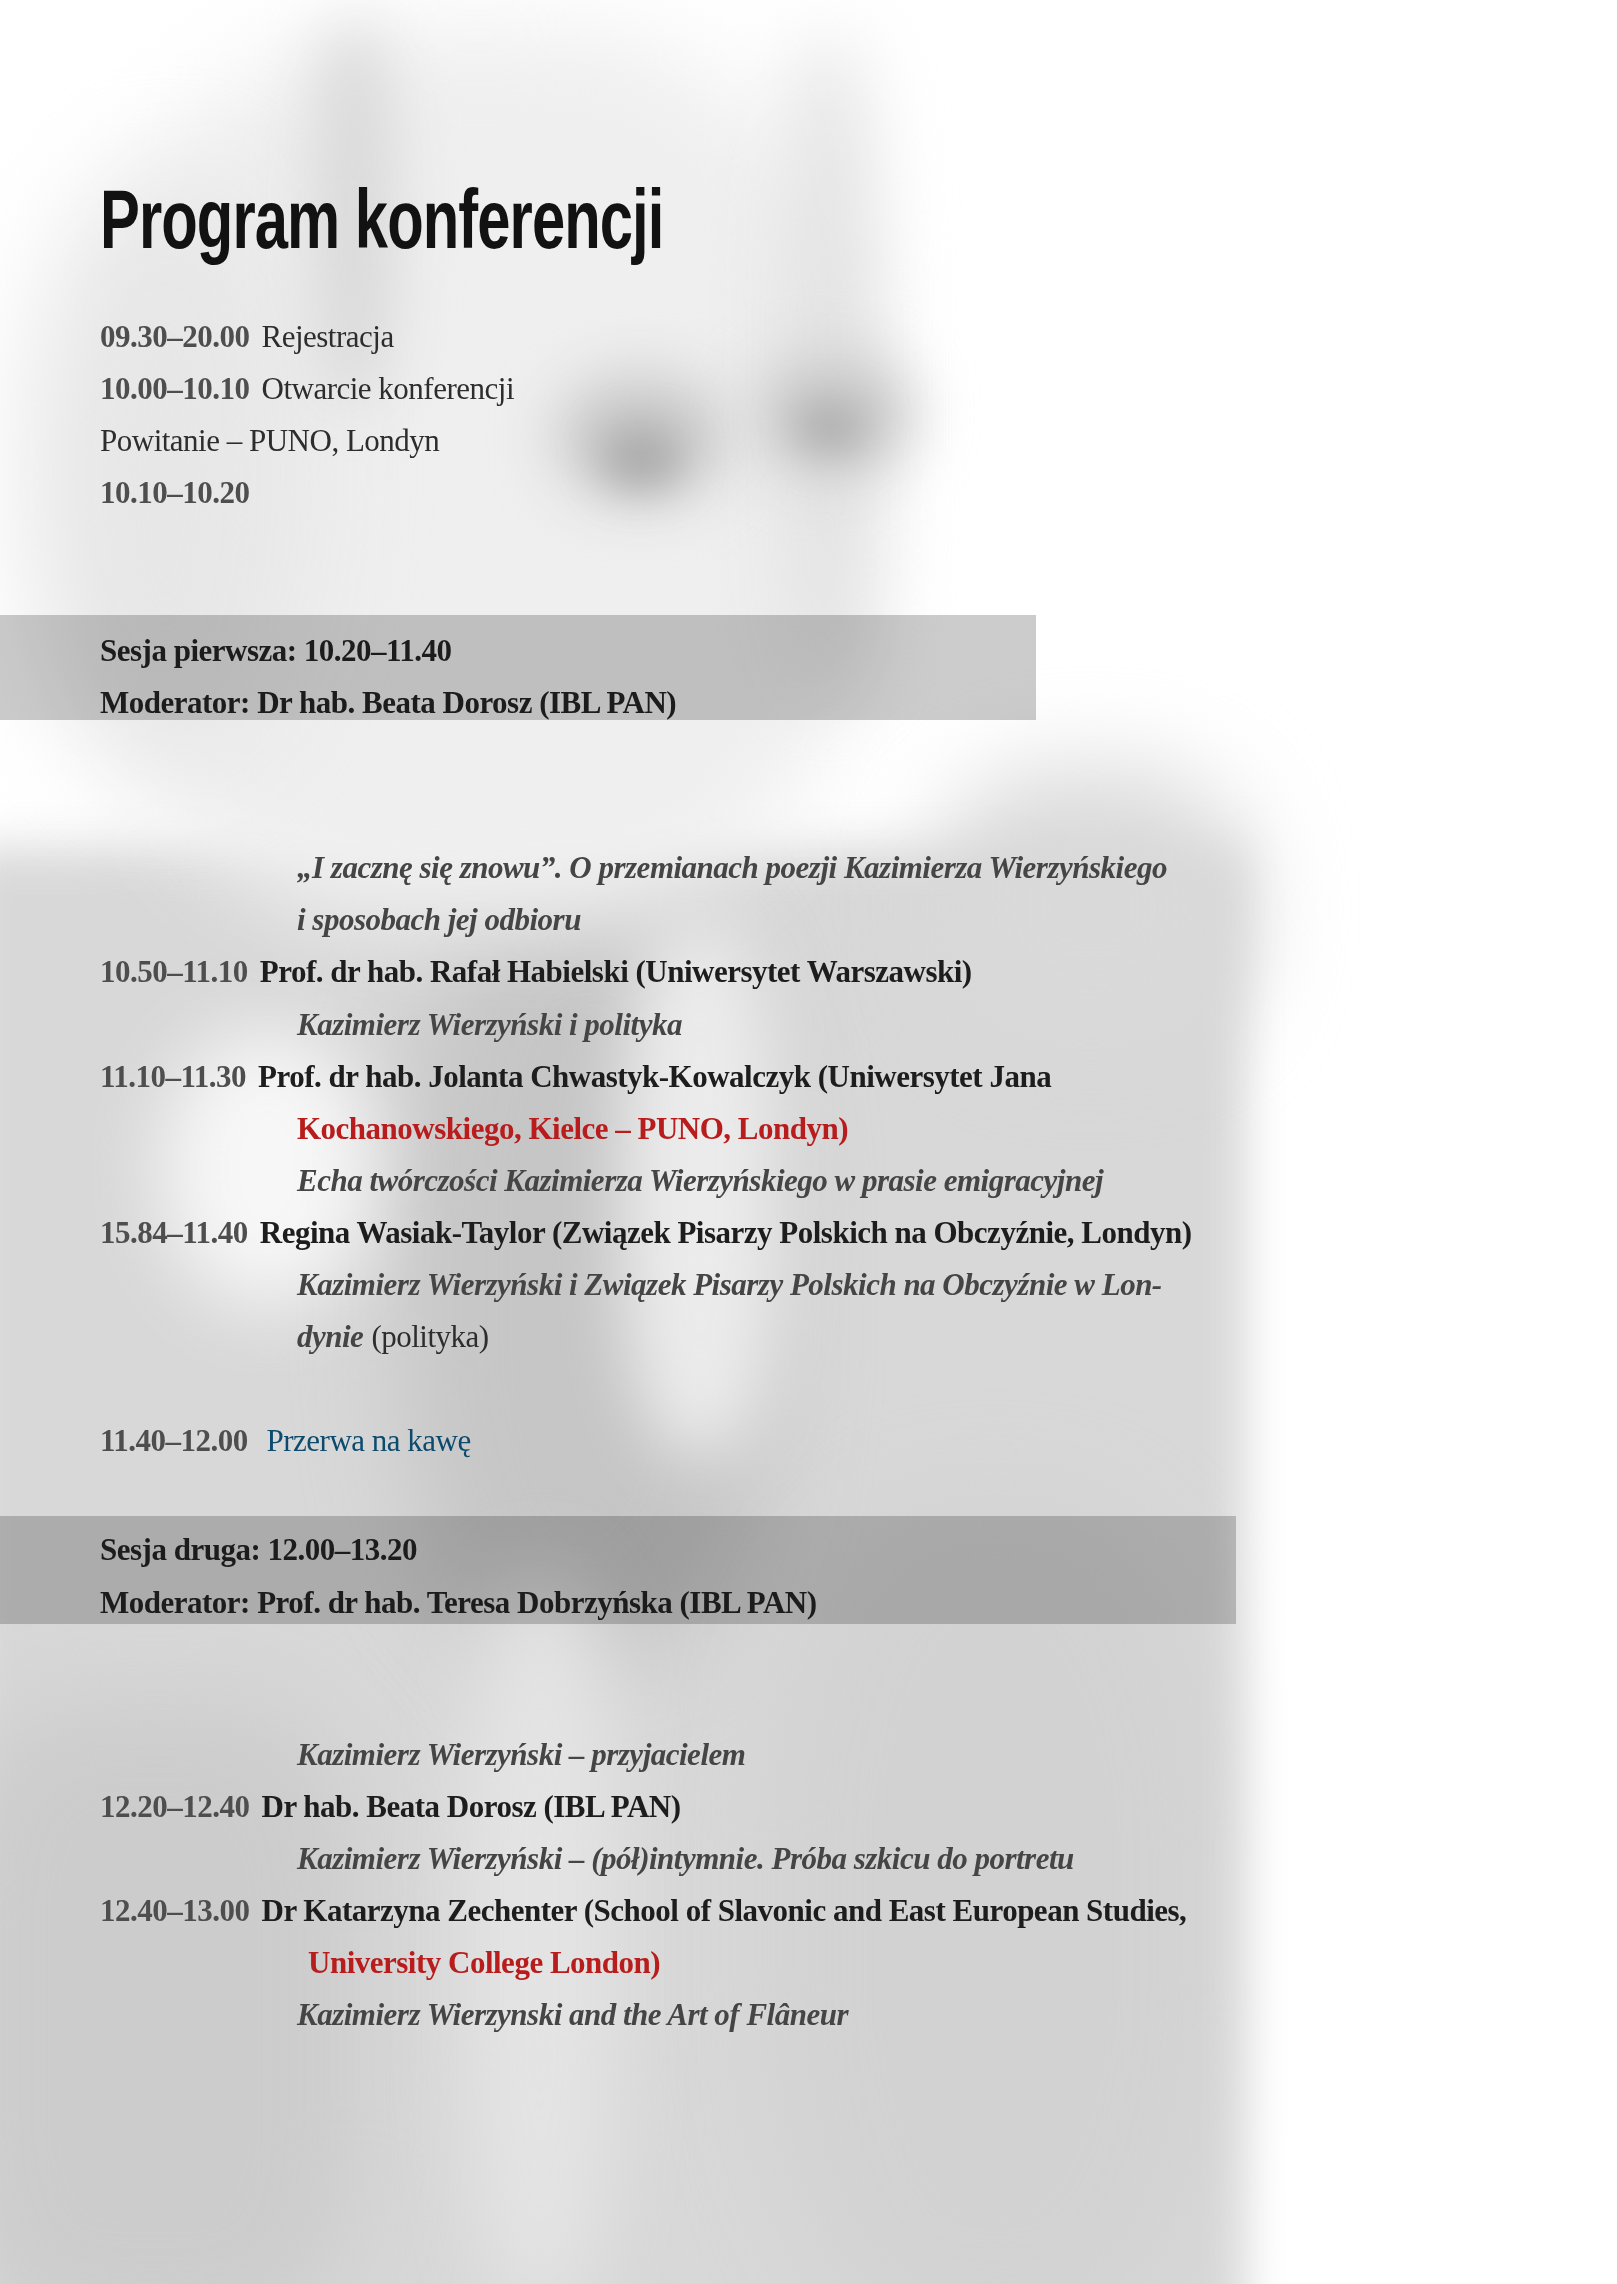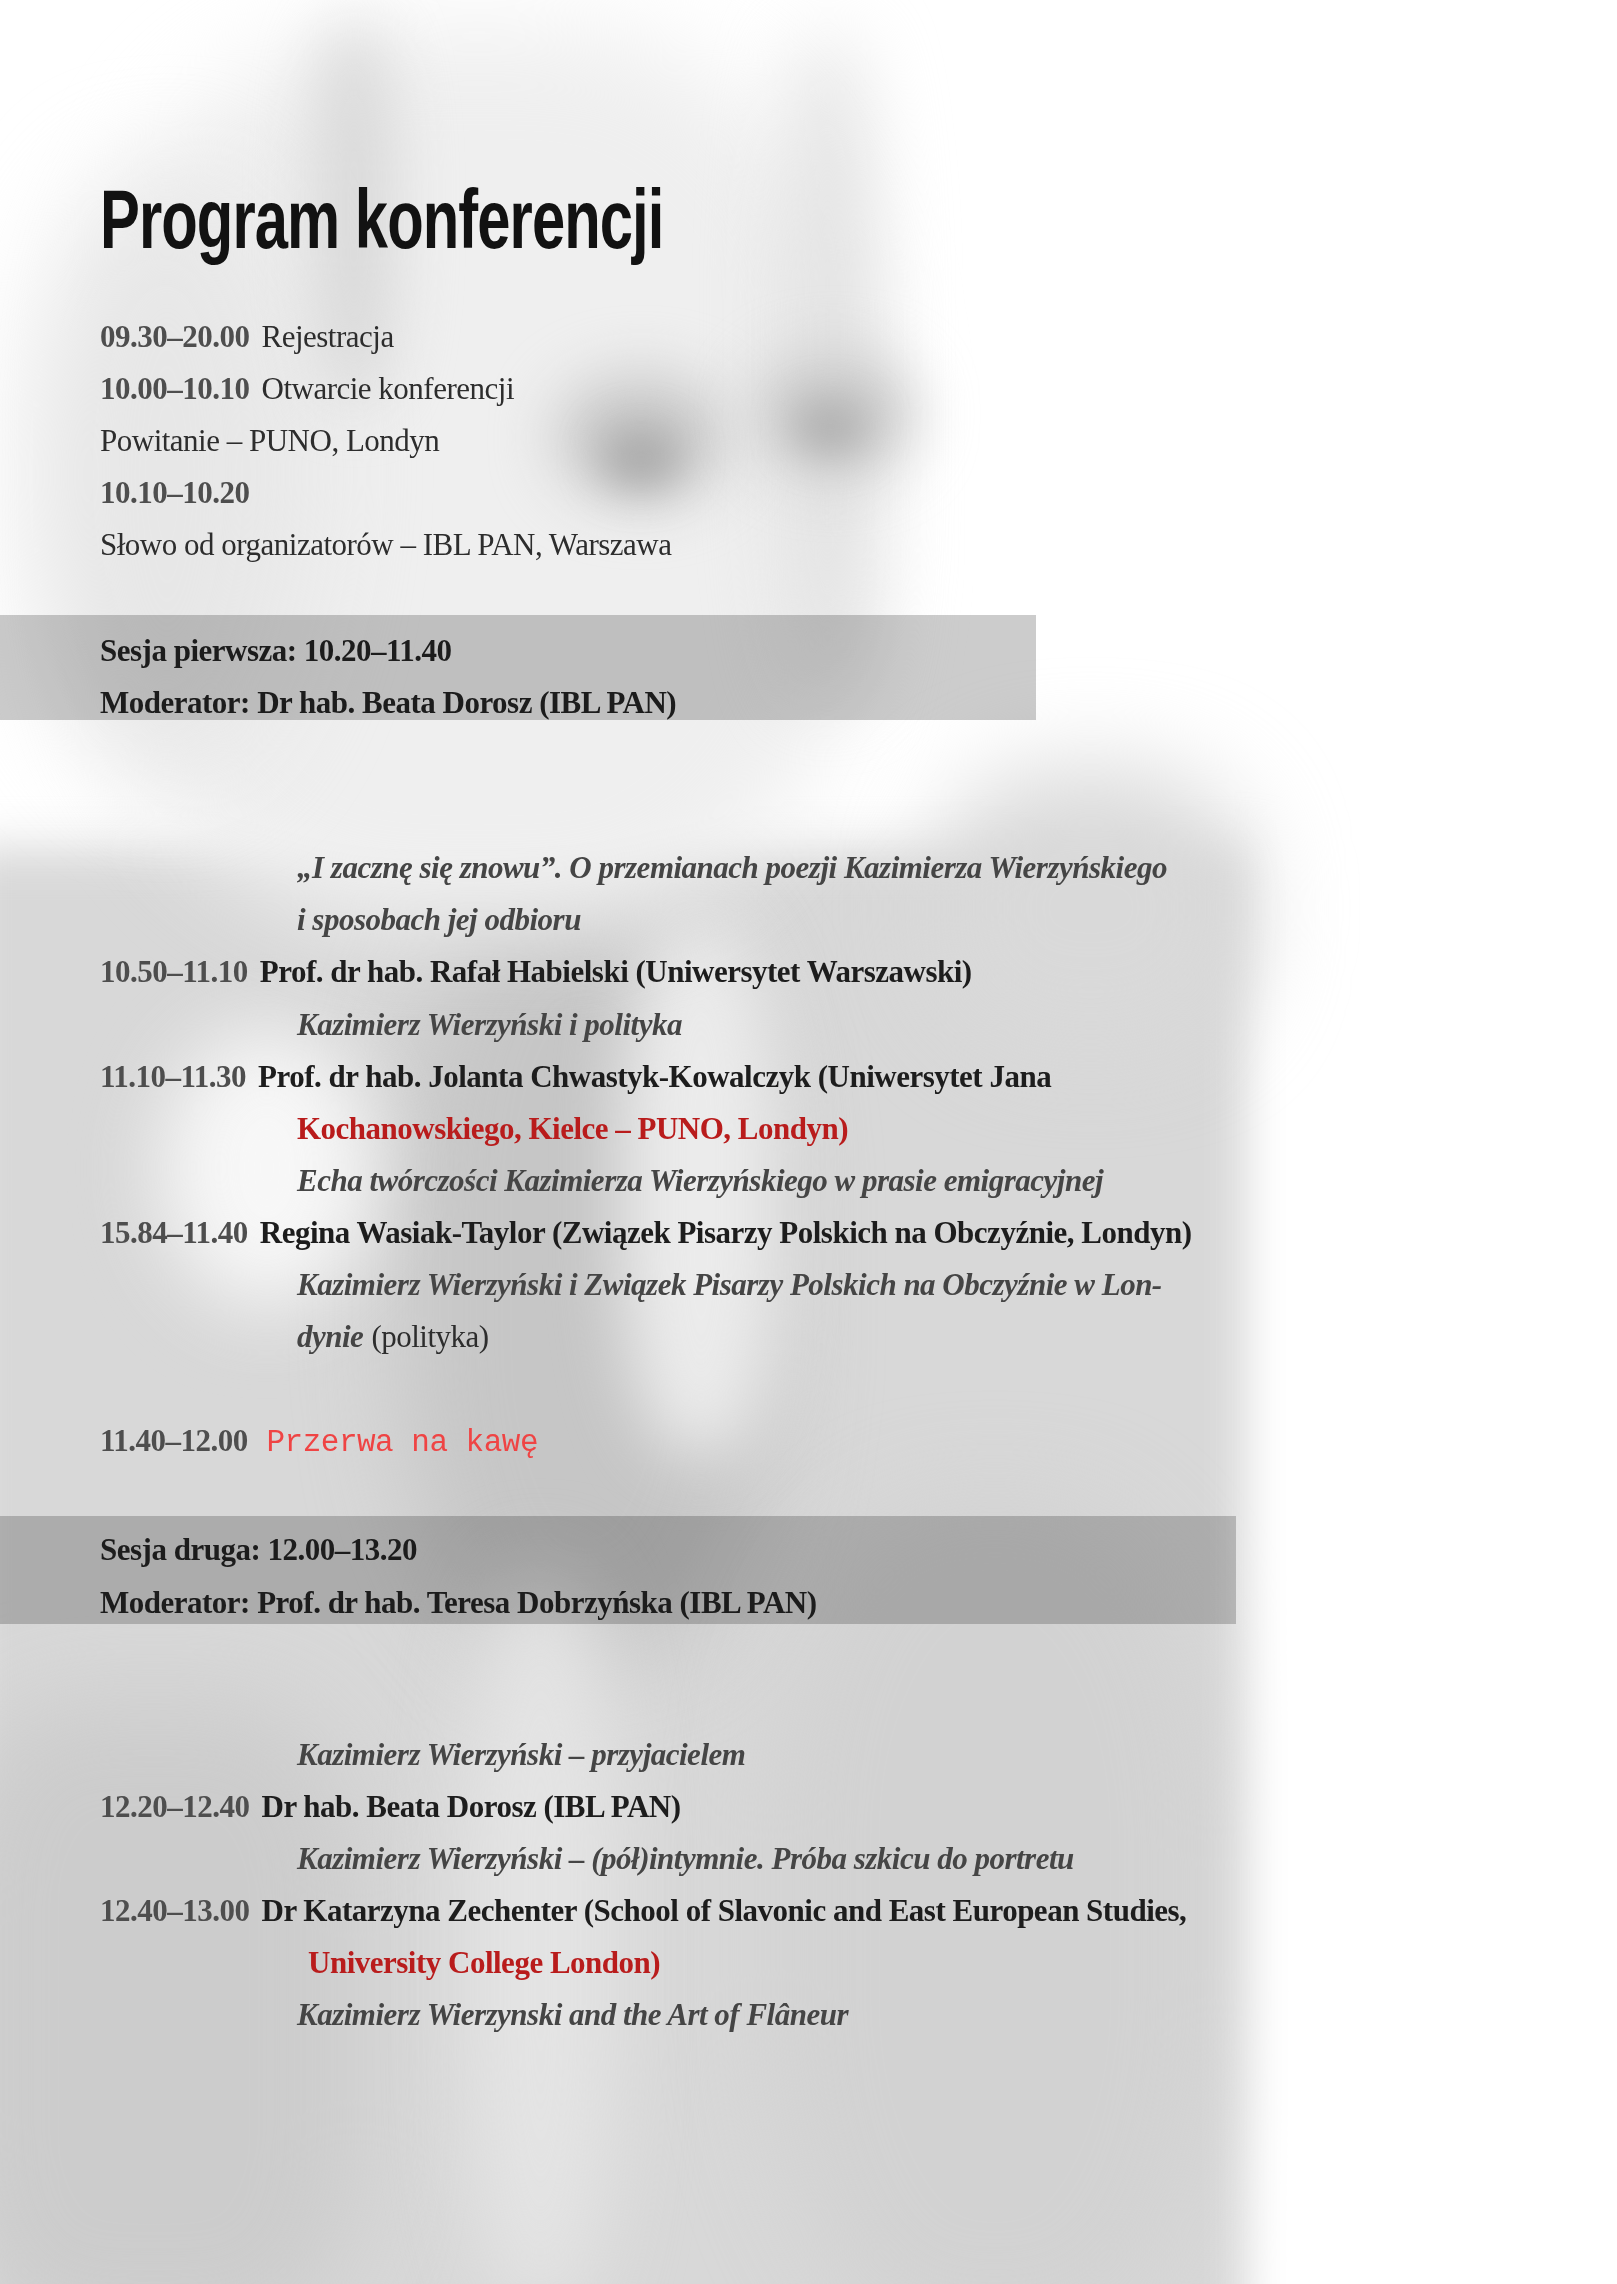--- a/index.html
+++ b/index.html
@@ -49,21 +49,21 @@
     font-size:31px;line-height:35px;
     color:#2d2d2d;white-space:nowrap;letter-spacing:-0.5px;
   }
   .indent{left:297px;}
   .indent2{left:308px;}
   .t{font-weight:700;color:#4e4e4e;}
   .n{font-weight:700;color:#1d1d1d;margin-left:12px;}
   .cont{font-weight:700;color:#b91c1c;}
   .it{font-style:italic;font-weight:700;color:#454545;}
   .note{font-style:normal;font-weight:400;color:#2d2d2d;margin-left:8px;}
-  .gap{margin-left:18.7px;font-weight:400;color:#ef4444;font-family:Liberation Mono, monospace;}
+  .gap{margin-left:18.7px;font-weight:400;color:#0c4a6e;}
   .bandline{font-weight:700;color:#1c1c1c;}
 </style>
 </head>
 <body>
 
 <div id="page">
 
   <div class="bg">
     <div class="sh suit-main"></div>
     <div class="sh lapel-dark"></div>
@@ -93,23 +93,20 @@
     <span class="t">09.30–20.00</span><span class="n" style="font-weight:400;color:#2d2d2d;">Rejestracja</span>
   </div>
   <div class="line" style="top:371px;">
     <span class="t">10.00–10.10</span><span class="n" style="font-weight:400;color:#2d2d2d;">Otwarcie konferencji</span>
   </div>
   <div class="line" style="top:423px;">
     <span>Powitanie – PUNO, Londyn</span>
   </div>
   <div class="line" style="top:475px;">
     <span class="t">10.10–10.20</span>
-  </div>
-  <div class="line" style="top:527px;">
-    <span>Słowo od organizatorów – IBL PAN, Warszawa</span>
   </div>
 
   <div class="line bandline" style="top:633px;">Sesja pierwsza: 10.20–11.40</div>
   <div class="line bandline" style="top:685px;">Moderator: Dr hab. Beata Dorosz (IBL PAN)</div>
 
   <div class="line indent it" style="top:850px;">„I zacznę się znowu”. O przemianach poezji Kazimierza Wierzyńskiego</div>
   <div class="line indent it" style="top:902px;">i sposobach jej odbioru</div>
   <div class="line" style="top:954px;">
     <span class="t">10.50–11.10</span><span class="n">Prof. dr hab. Rafał Habielski (Uniwersytet Warszawski)</span>
   </div>

